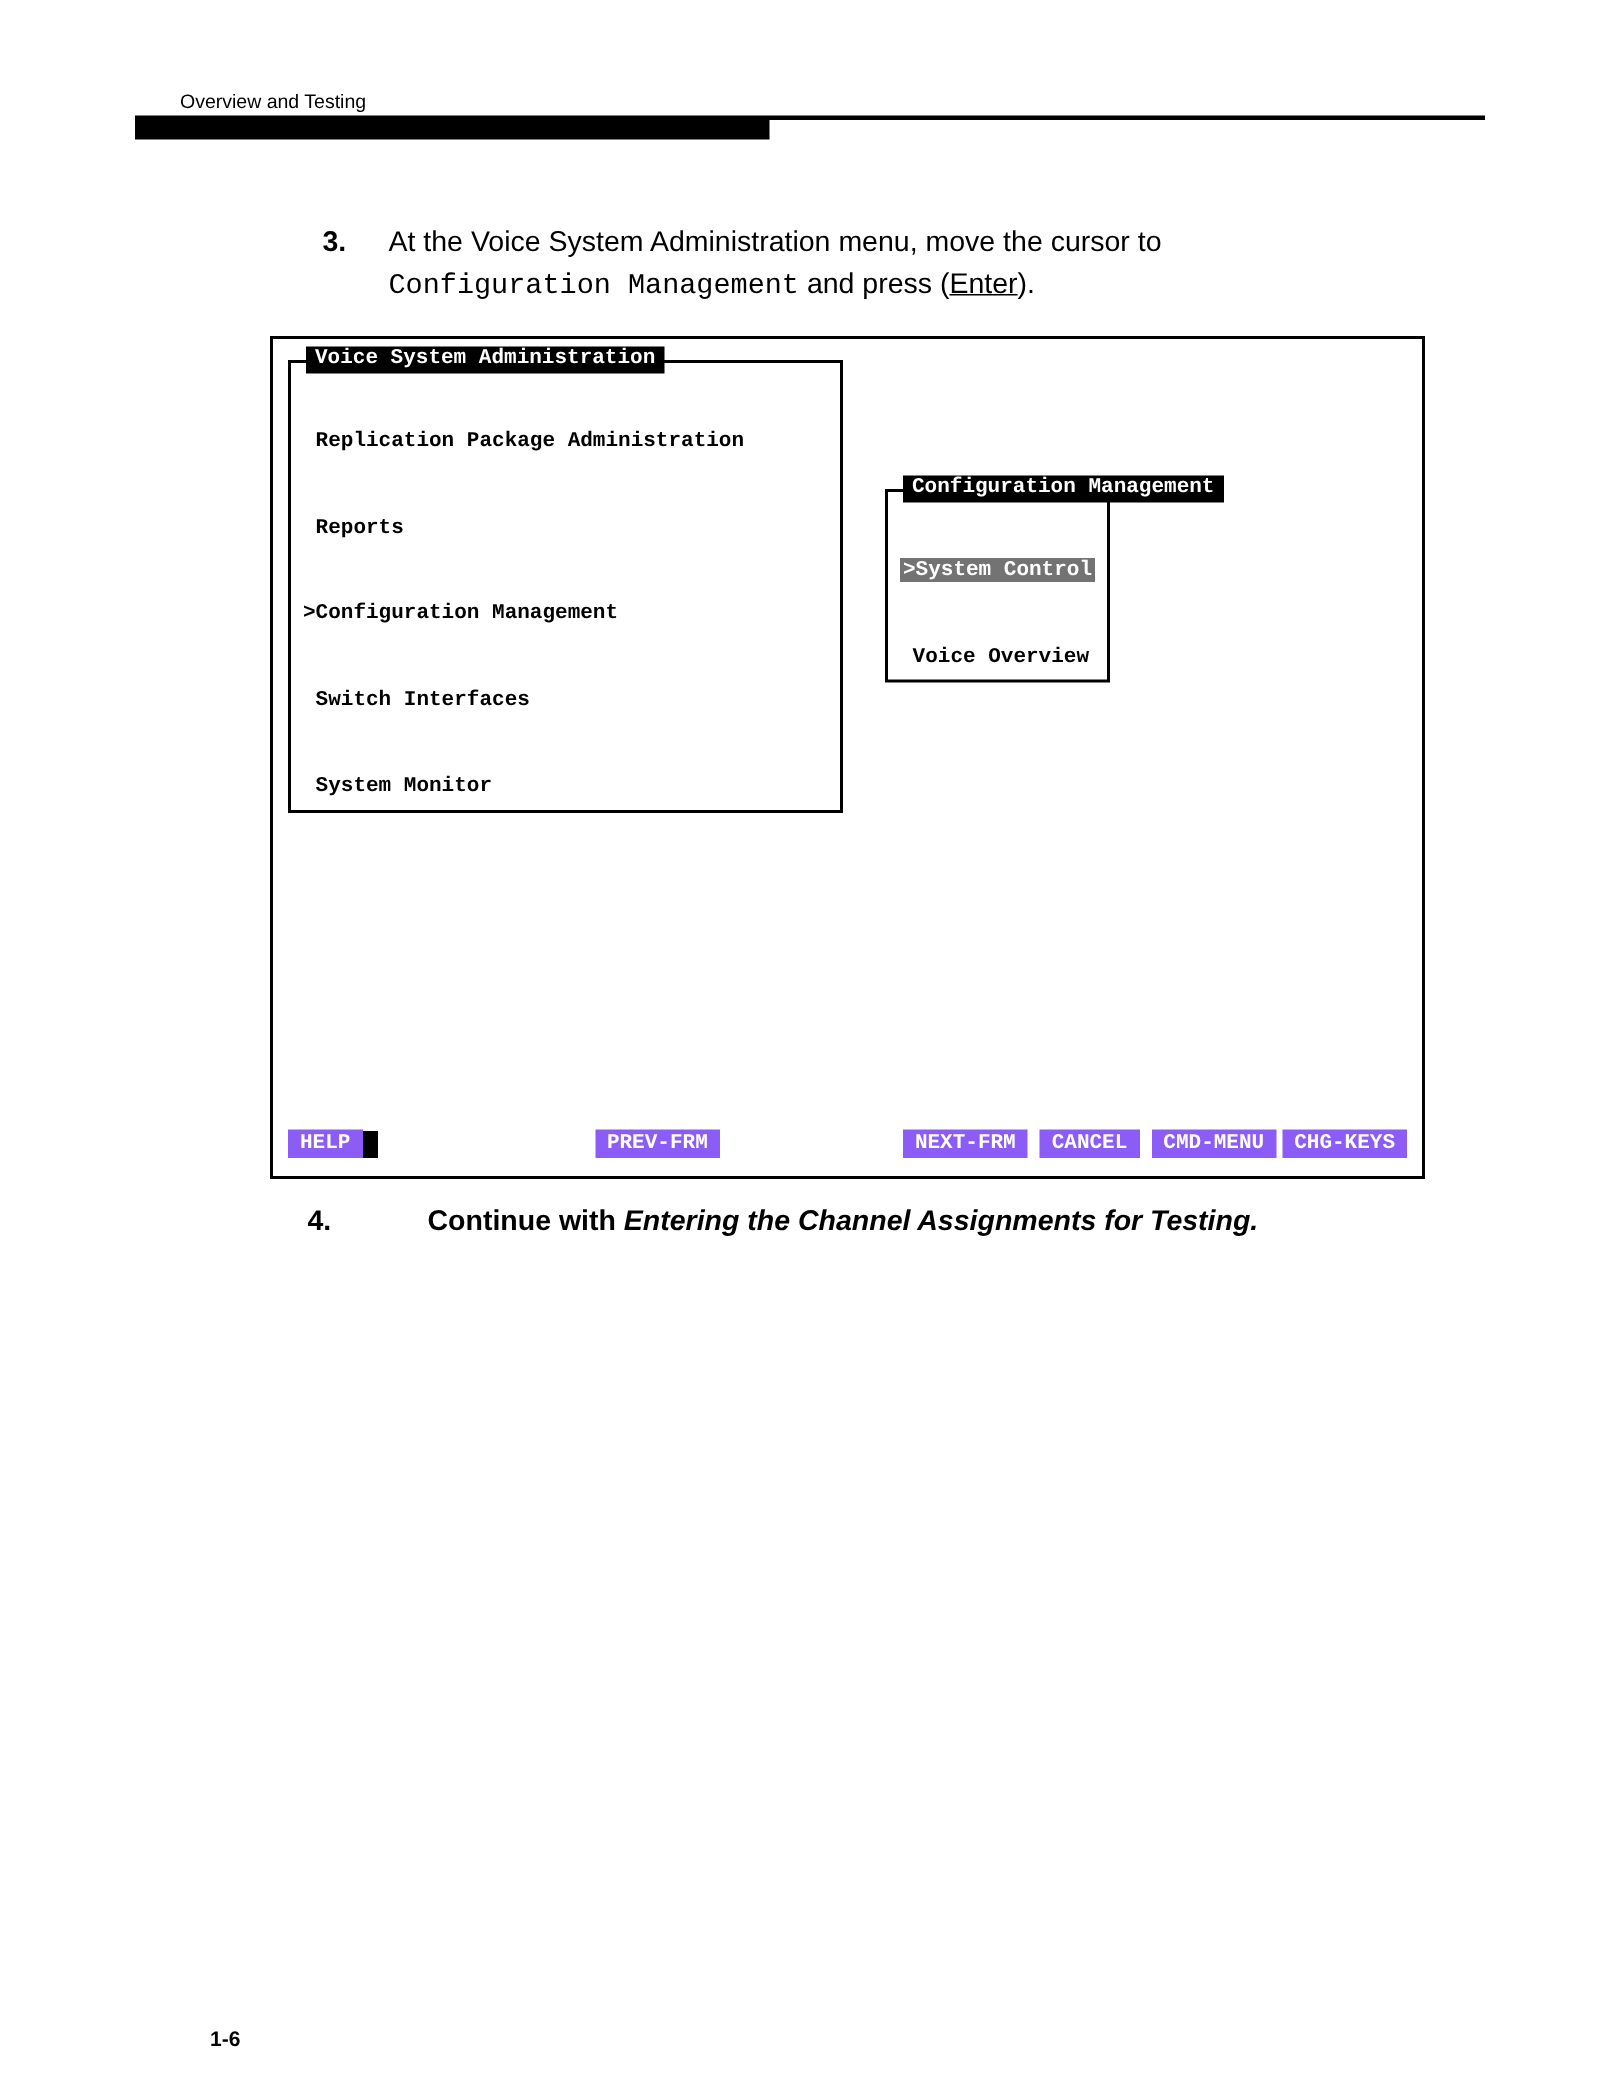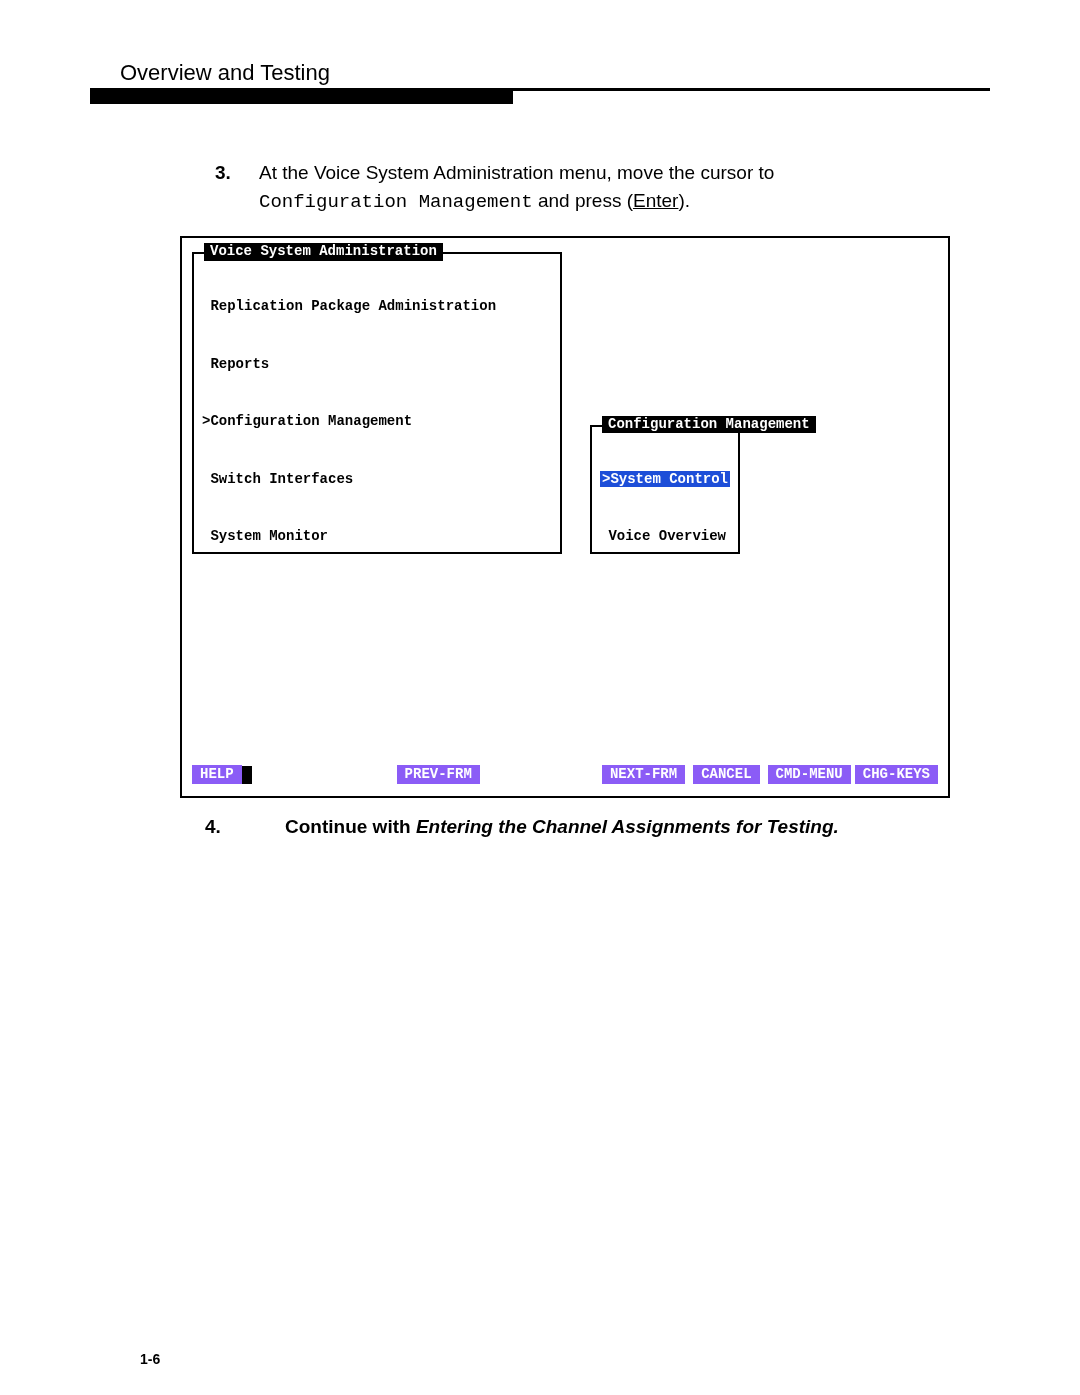--- a/index.html
+++ b/index.html
@@ -13,21 +13,21 @@
 
   .page {
     width: 1080px;
     min-height: 1395px;
     padding: 60px 90px 30px 90px;
     box-sizing: border-box;
     position: relative;
   }
 
   .running-head {
-    font-size: 22px;
+    font-size: 13px;
     margin-bottom: 2px;
     padding-left: 30px;
   }
 
   .head-rule-thick {
     border: none;
     border-top: 3px solid #000;
     margin: 0;
   }
   .head-black-bar {
@@ -71,21 +71,21 @@
     position: relative;
     width: 770px;
     box-sizing: border-box;
     display: flex;
     flex-direction: column;
   }
 
   .term-top {
     display: flex;
     gap: 28px;
-    align-items: flex-end;
+    align-items: center;
   }
 
   .win {
     border: 2px solid #000;
     position: relative;
     padding: 4px 8px 6px 8px;
     box-sizing: border-box;
   }
   .win-left { width: 370px; }
   .win-right { flex: 0 0 auto; }
@@ -99,21 +99,21 @@
     padding: 0 6px;
     white-space: nowrap;
   }
 
   .menu-line {
     white-space: pre;
     margin-top: 40px;
   }
 
   .selected {
-    background: #1d4ed8;
+    background: #737373;
     color: #fff;
     padding: 0 2px;
   }
 
   .term-gap {
     height: 210px;
   }
 
   .term-prompt {
     margin-top: 4px;

